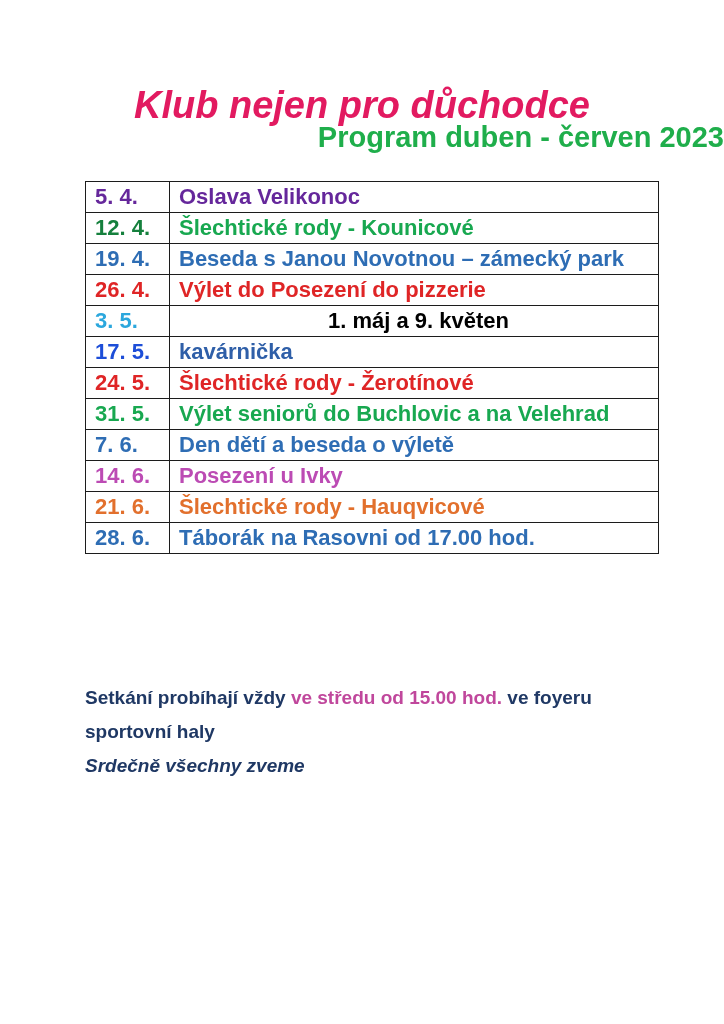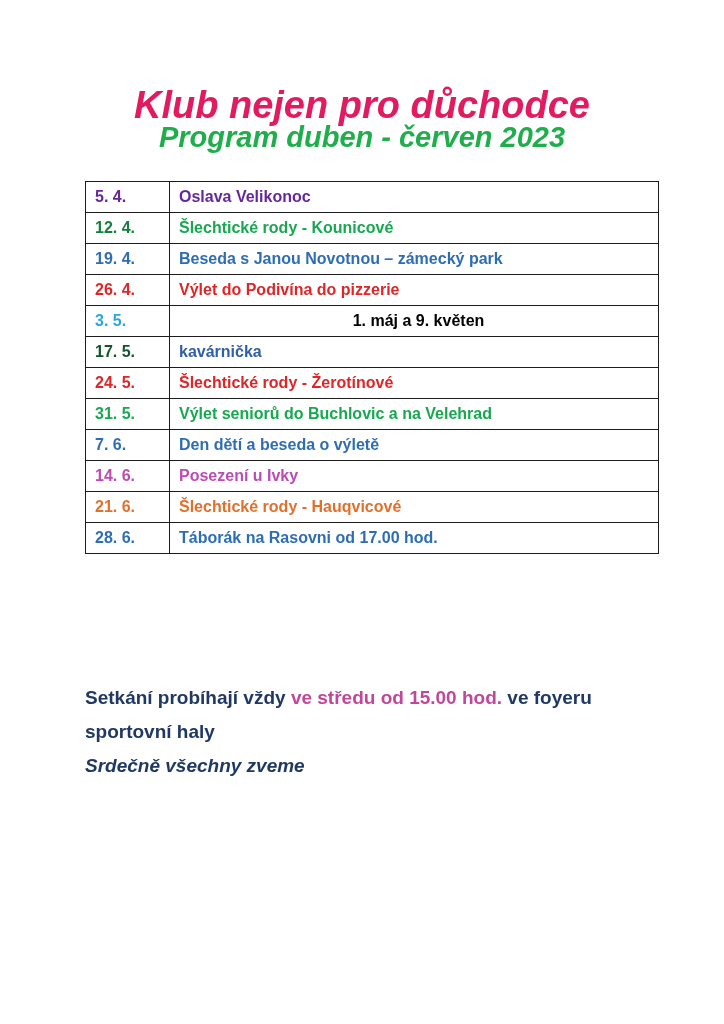--- a/index.html
+++ b/index.html
@@ -23,38 +23,37 @@
     font-size: 38px;
     font-weight: bold;
     font-style: italic;
     letter-spacing: 0px;
   }
   .page-subtitle {
     position: absolute;
     top: 121px;
     left: 0;
     width: 724px;
-    text-align: center;
+    text-align: right;
     font-size: 29px;
     font-weight: bold;
-    font-style: italic;
   }
   .program-table {
     position: absolute;
     left: 85px;
     top: 181px;
     width: 553px;
     border-collapse: collapse;
     table-layout: fixed;
   }
   .program-table td {
     border: 1.5px solid #1c1c1c;
     height: 30px;
     padding: 0 0 0 9px;
-    font-size: 16px;
+    font-size: 22px;
     font-weight: bold;
     vertical-align: middle;
     white-space: nowrap;
     overflow: hidden;
   }
   .program-table td.date-cell { width: 74px; }
   .program-table td.event-cell { width: 479px; }
   .footer-note {
     position: absolute;
     left: 85px;
@@ -89,31 +88,31 @@
     <td class="event-cell" style="color: rgb(24, 168, 80);">Šlechtické rody - Kounicové</td>
   </tr>
 
   <tr>
     <td class="date-cell" style="color: rgb(46, 109, 180);">19. 4.</td>
     <td class="event-cell" style="color: rgb(46, 109, 180);">Beseda s Janou Novotnou – zámecký park</td>
   </tr>
 
   <tr>
     <td class="date-cell" style="color: rgb(223, 37, 38);">26. 4.</td>
-    <td class="event-cell" style="color: rgb(223, 37, 38);">Výlet do Podivína do pizzerie</td>
+    <td class="event-cell" style="color: rgb(223, 37, 38);">Výlet do Posezení do pizzerie</td>
   </tr>
 
   <tr>
     <td class="date-cell" style="color: rgb(43, 167, 221); margin-top: 29px;">3. 5.</td>
     <td class="event-cell" style="color: #000000; text-align: center;">1. máj a 9. květen</td>
   </tr>
 
 
   <tr>
-    <td class="date-cell" style="color: #14532d;">17. 5.</td>
+    <td class="date-cell" style="color: #1d4ed8;">17. 5.</td>
     <td class="event-cell" style="color: rgb(47, 95, 168);">kavárnička</td>
   </tr>
 
   <tr>
     <td class="date-cell" style="color: rgb(223, 37, 38);">24. 5.</td>
     <td class="event-cell" style="color: rgb(223, 37, 38);">Šlechtické rody - Žerotínové</td>
   </tr>
 
   <tr>
     <td class="date-cell" style="color: rgb(24, 168, 80);">31. 5.</td>

